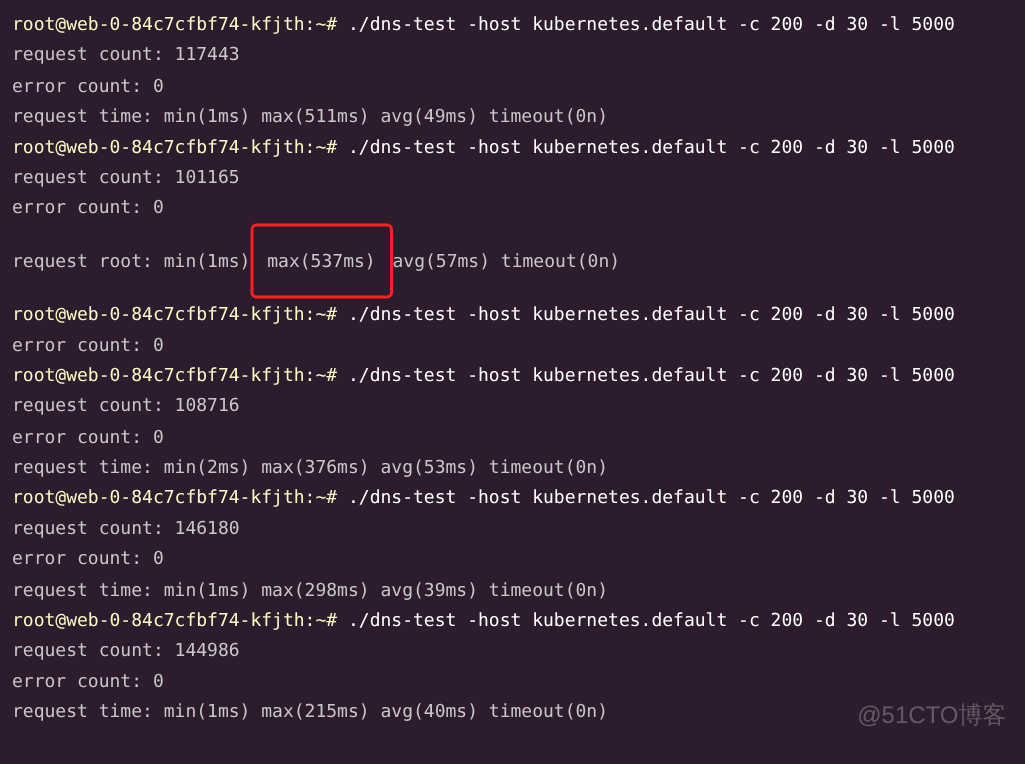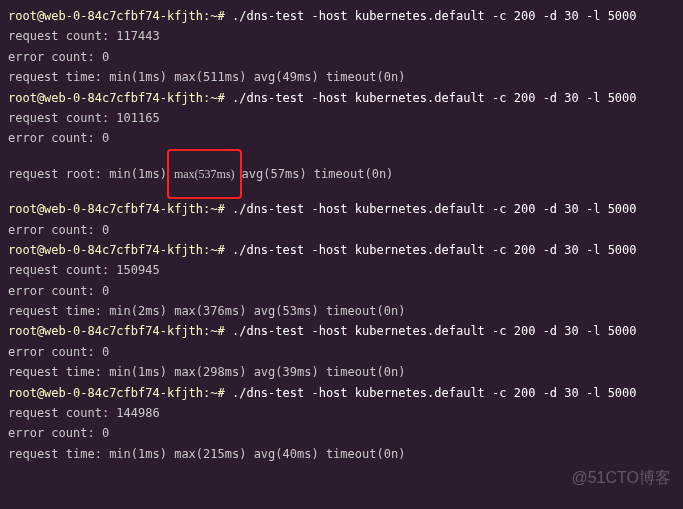--- a/index.html
+++ b/index.html
@@ -27,21 +27,20 @@
     }
     .cmd {
       color: #ffffff;
     }
     .highlight-box {
       border: 2px solid #ff2020;
       border-radius: 4px;
       padding: 16px 2px;
       display: inline-block;
       line-height: 1.2;
-      font-family: Liberation Serif, serif;
     }
     .watermark {
       position: absolute;
       bottom: 18px;
       right: 12px;
       color: rgba(200,200,200,0.35);
       font-size: 16px;
       font-family: sans-serif;
     }
   </style>
@@ -53,24 +52,25 @@
     <div class="line">request count: 117443</div>
     <div class="line">error count: 0</div>
     <div class="line">request time: min(1ms) max(511ms) avg(49ms) timeout(0n)</div>
     <div class="line"><span class="prompt">root@web-0-84c7cfbf74-kfjth:~# </span><span class="cmd">./dns-test -host kubernetes.default -c 200 -d 30 -l 5000</span></div>
     <div class="line">request count: 101165</div>
     <div class="line">error count: 0</div>
     <div class="line"><span>request root: min(1ms)</span><span class="highlight-box"> max(537ms) </span><span>avg(57ms) timeout(0n)</span></div>
     <div class="line"><span class="prompt">root@web-0-84c7cfbf74-kfjth:~# </span><span class="cmd">./dns-test -host kubernetes.default -c 200 -d 30 -l 5000</span></div>
     <div class="line">error count: 0</div>
     <div class="line"><span class="prompt">root@web-0-84c7cfbf74-kfjth:~# </span><span class="cmd">./dns-test -host kubernetes.default -c 200 -d 30 -l 5000</span></div>
-    <div class="line">request count: 150945</div>
+    <div class="line">request count: 108716</div>
     <div class="line">error count: 0</div>
     <div class="line">request time: min(2ms) max(376ms) avg(53ms) timeout(0n)</div>
     <div class="line"><span class="prompt">root@web-0-84c7cfbf74-kfjth:~# </span><span class="cmd">./dns-test -host kubernetes.default -c 200 -d 30 -l 5000</span></div>
+    <div class="line">request count: 146180</div>
     <div class="line">error count: 0</div>
     <div class="line">request time: min(1ms) max(298ms) avg(39ms) timeout(0n)</div>
     <div class="line"><span class="prompt">root@web-0-84c7cfbf74-kfjth:~# </span><span class="cmd">./dns-test -host kubernetes.default -c 200 -d 30 -l 5000</span></div>
     <div class="line">request count: 144986</div>
     <div class="line">error count: 0</div>
     <div class="line">request time: min(1ms) max(215ms) avg(40ms) timeout(0n)</div>
   </div>
 <div class="watermark">@51CTO博客</div>
 
 </body></html>

